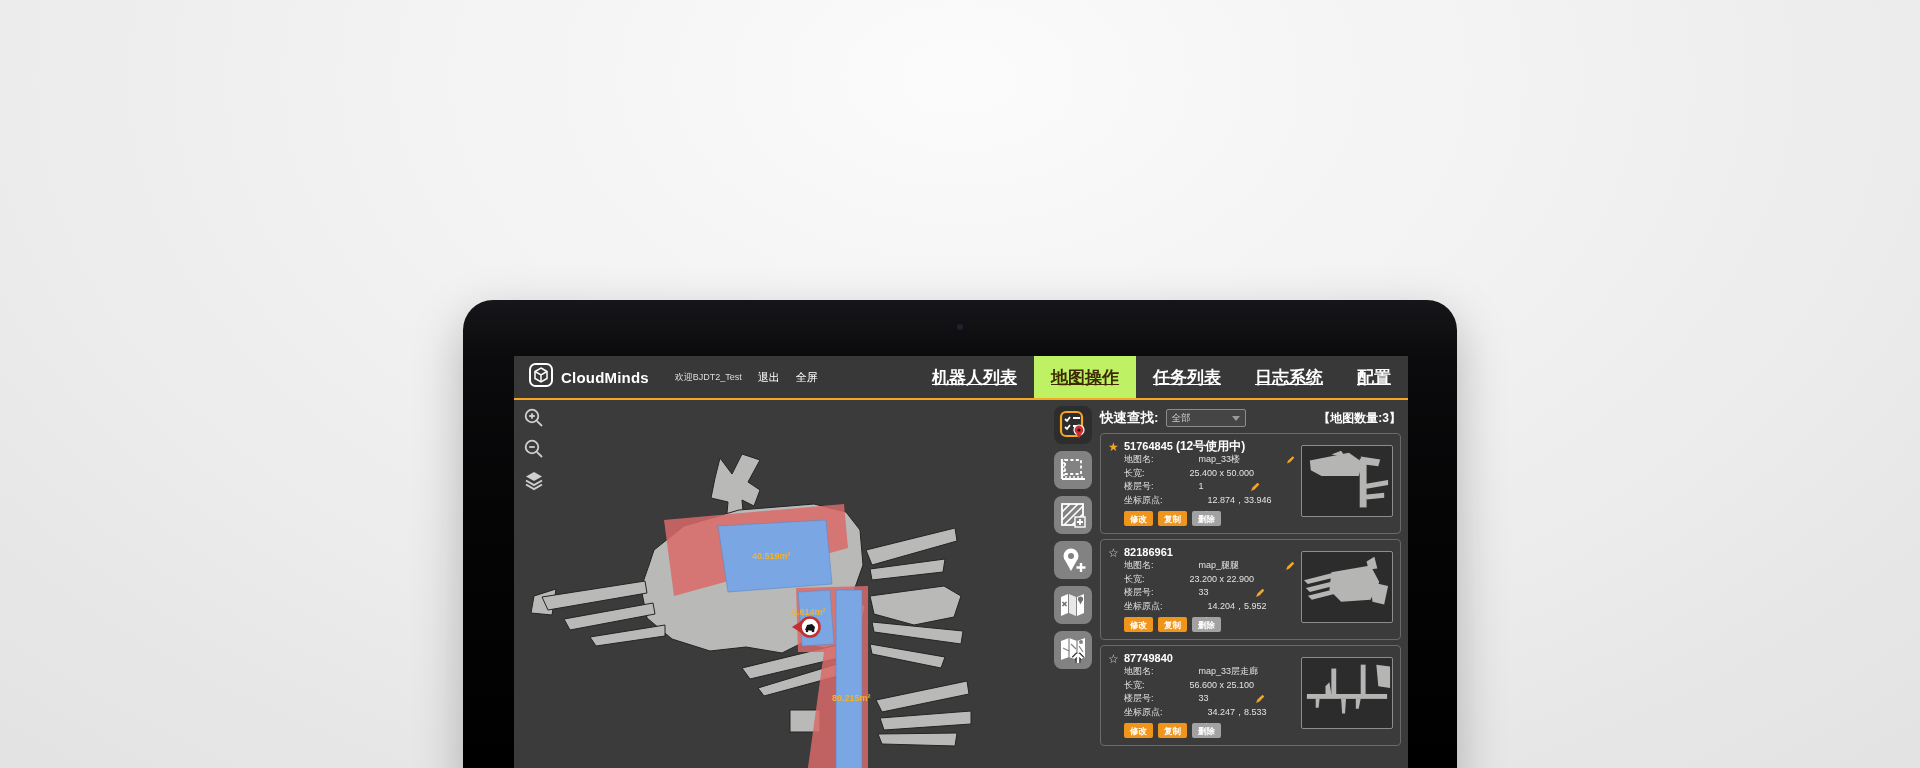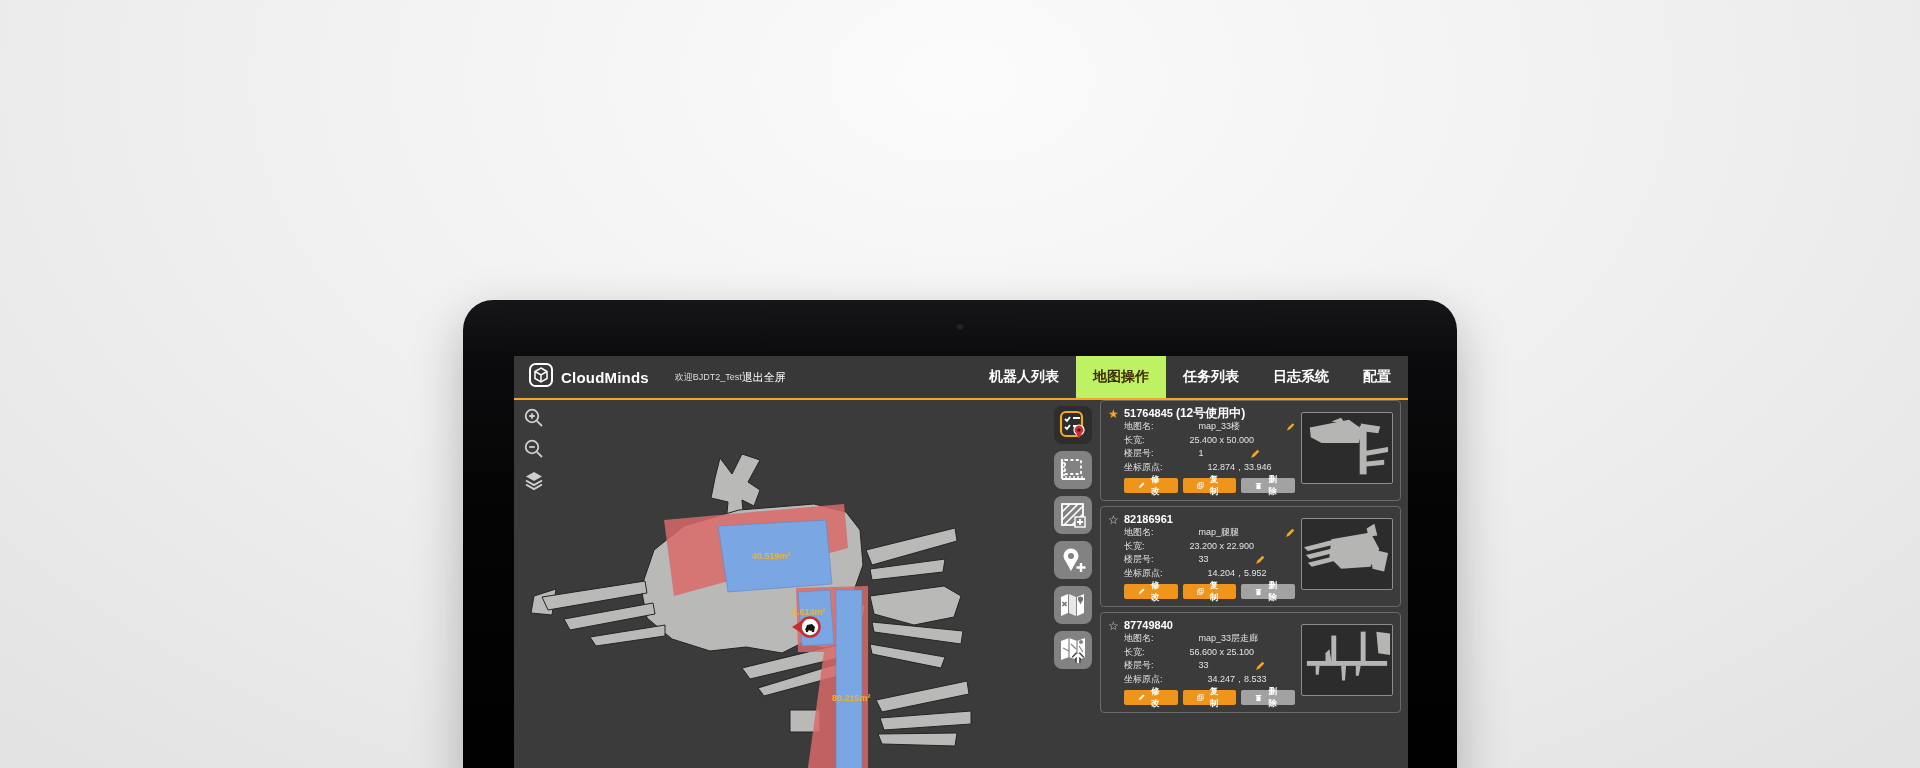--- a/index.html
+++ b/index.html
@@ -14,27 +14,27 @@
   .camera-dot { position:absolute; left:50%; top:24px; width:6px; height:6px; margin-left:-3px;
     border-radius:50%; background:#1d2430; }
   .screen { position:absolute; left:51px; top:56px; width:894px; height:428px;
     background:#3b3b3b; overflow:hidden; }
 
   
   .navbar { position:relative; height:44px; background:#383838;
     border-bottom:2px solid #f5a623; display:flex; align-items:stretch; }
   .brand { display:flex; align-items:center; gap:7px; padding-left:14px; }
   .brand-name { color:#fff; font-weight:bold; font-size:15px; letter-spacing:.2px; }
-  .welcome-group { display:flex; align-items:center; margin-left:26px; }
+  .welcome-group { display:flex; align-items:center; gap:16px; margin-left:26px; }
   .welcome-text { color:#ddd; font-size:9px; }
   .nav-link { color:#fff; font-size:11px; font-weight:normal; cursor:pointer; }
   .nav-spacer { flex:1; }
   .tabs { display:flex; align-items:stretch; }
   .tab { display:flex; align-items:center; padding:0 17px; color:#fff;
-    font-size:14px; font-weight:bold; cursor:pointer; }
+    font-size:17px; font-weight:bold; cursor:pointer;text-decoration:underline; }
   .tab.active { background:#bef264; color:#3d2a00; }
 
   
   .content { position:relative; height:382px; }
 
   
   .map-canvas { position:absolute; left:0; top:0; width:531px; height:382px; }
   .map-label { font:bold 9px "Liberation Sans", sans-serif; fill:#f2b32a; }
 
   
@@ -65,22 +65,22 @@
   .star.filled { color:#f5a623; }
   .star.empty { color:#d7d7d7; }
   .card-main { flex:1; min-width:0; }
   .card-title { color:#fff; font-size:11px; font-weight:bold; line-height:13px; white-space:nowrap; }
   .card-status { font-size:12px; font-weight:bold; margin-left:3px; }
   .field { display:flex; align-items:center; color:#e3e3e3; font-size:9px; line-height:13.5px; white-space:nowrap;gap:42px; }
   .flabel { margin-right:3px; }
   .pencil { margin-left:4px; }
   .btn-row { display:flex; gap:5px; margin-top:4px; }
   .mini-btn { height:15px; border:none; border-radius:2px; color:#fff; font-size:8.5px;
-    font-weight:bold; display:inline-flex; align-items:center; gap:2px; padding:0 14px;
-    cursor:pointer; font-family:"Liberation Sans", sans-serif; }
+    font-weight:bold; display:inline-flex; align-items:center; gap:2px; padding:0 6px;
+    cursor:pointer; font-family:"Liberation Sans", sans-serif;flex-direction:column; }
   .mini-btn.orange { background:#f0951c; }
   .mini-btn.gray { background:#a2a2a2;justify-content:center; }
   .thumb { width:92px; height:72px; background:#2c2c2c; border:1px solid #8d8d8d;
     border-radius:2px; margin-left:6px; margin-top:5px; cursor:pointer; flex:none; }
 </style>
 </head>
 <body>
 
 <div class="laptop">
   <div class="camera-dot"></div>
@@ -243,20 +243,28 @@
             <path d="M12,4 v19 M20,7 v19" stroke="#828282" stroke-width="1.2"></path>
             <path d="M6,14 l6,3 M14,10 l5,5 M22,12 l4,6" stroke="#828282" stroke-width="1.2"></path>
             <circle cx="24" cy="8" r="2" fill="#828282"></circle>
             <path d="M21,29 V20 M21,20 l-4.5,4.5 M21,20 l4.5,4.5" stroke="#3b3b3b" stroke-width="5" fill="none"></path>
             <path d="M21,29 V20 M21,20 l-4.5,4.5 M21,20 l4.5,4.5" stroke="#fff" stroke-width="2.4" fill="none"></path>
           </svg>
         </button>
       </div>
 
       <div class="right-panel">
+        <div class="panel-header">
+          <span class="qf-label">快速查找:</span>
+          <div class="qf-select">
+            <span class="qf-selected">全部</span>
+            <span class="chevron"></span>
+          </div>
+          <span class="map-count">【地图数量:3】</span>
+        </div>
 
         <div class="card">
           <span class="star filled">★</span>
           <div class="card-main">
             <div class="card-title">
               <span>51764845</span><span class="card-status">(12号使用中)</span>
             </div>
             <div class="field">
                 <span class="flabel">地图名:</span>
                 <span>map_33楼</span>

